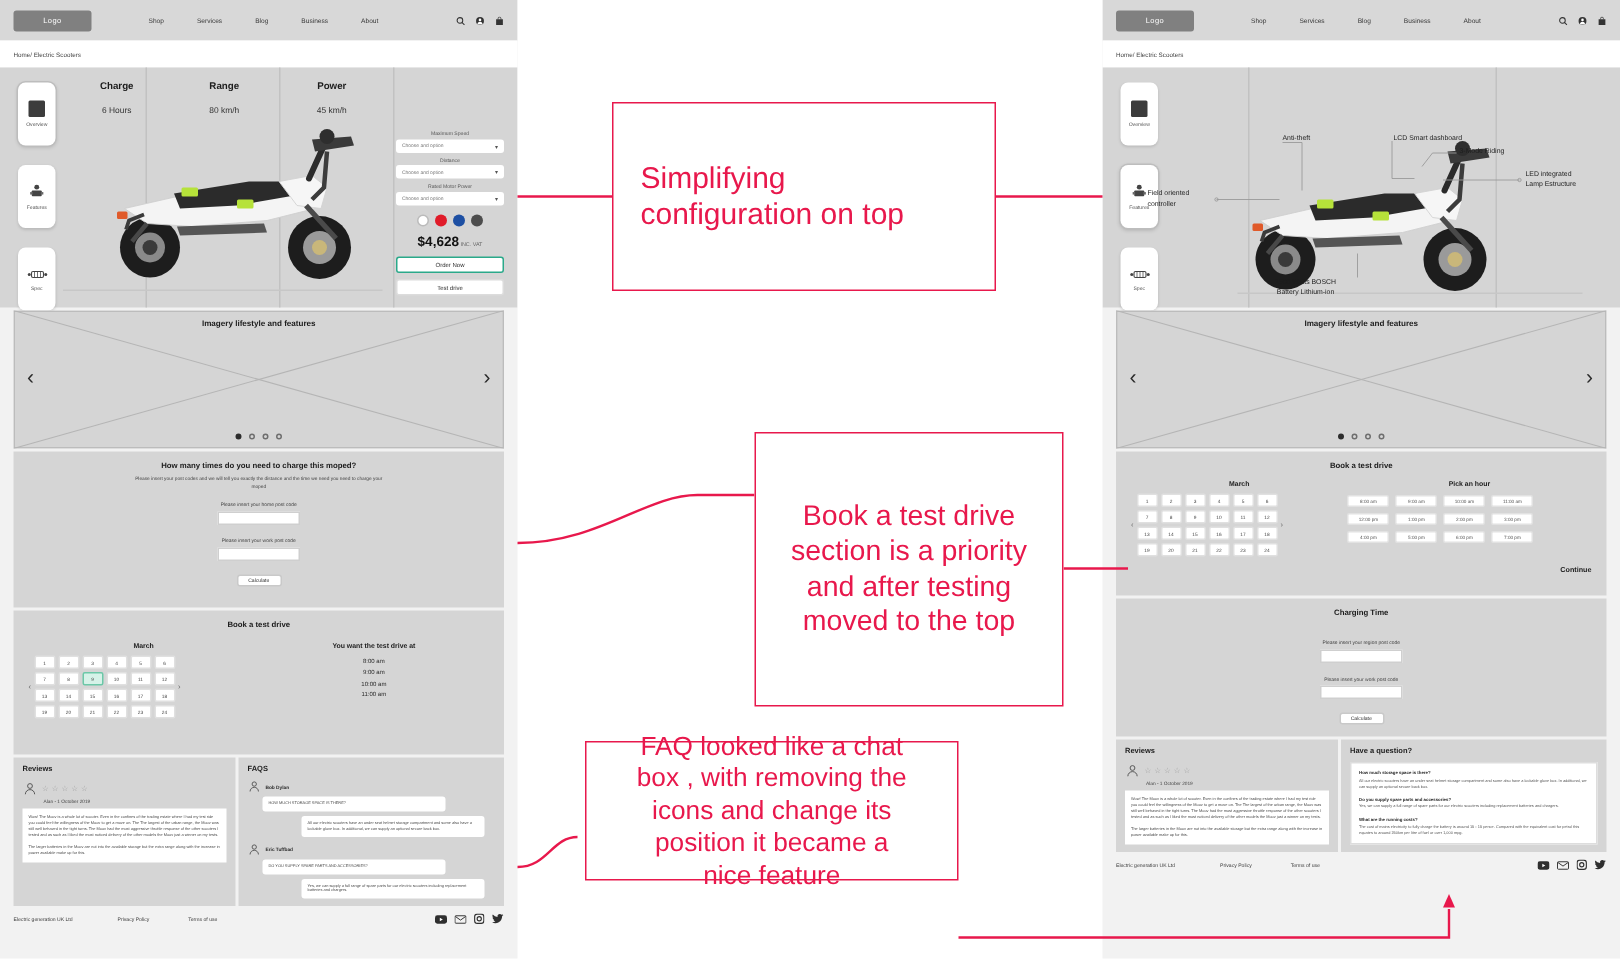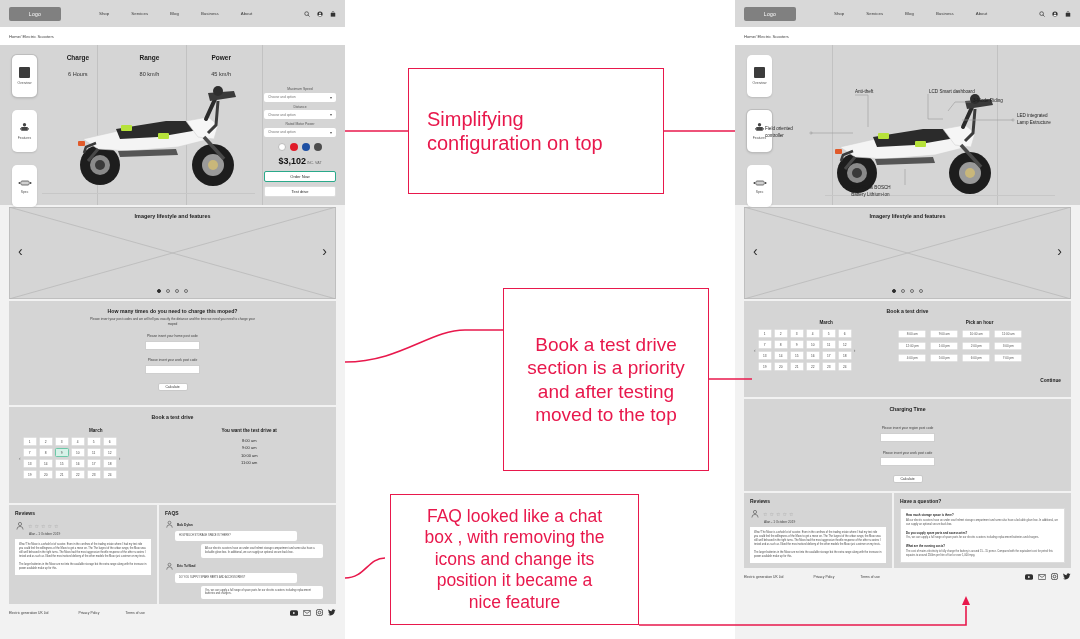--- a/index.html
+++ b/index.html
@@ -249,21 +249,21 @@
         <span>Choose and option</span>
         <span class="cv">▾</span>
       </div>
       <div class="swatches">
         <div class="sw" style="background:#fff;border:1px solid #bbb"></div>
         <div class="sw" style="background:#e01b29"></div>
         <div class="sw" style="background:#1d4fa3"></div>
         <div class="sw" style="background:#4d4d4d"></div>
       </div>
       <div class="price">
-        <span>$3,102</span><small>INC. VAT</small>
+        <span>$4,628</span><small>INC. VAT</small>
       </div>
       <div class="btn-primary">Order Now</div>
       <div class="btn-ghost">Test drive</div>
     </div>
   </div>
 
   <div class="imagery" style="margin:2px 9px 0">
     <svg class="xbox" viewBox="0 0 327 92" preserveAspectRatio="none">
       <rect x="0.5" y="0.5" width="326" height="91" fill="none" stroke="#b5b5b5" stroke-width="0.7"></rect>
       <line x1="0" y1="0" x2="327" y2="92" stroke="#b5b5b5" stroke-width="0.7"></line>
@@ -682,19 +682,19 @@
 configuration on top</span>
 </div>
 
 <div class="anno" style="left:503px;top:288px;width:206px;height:183px;padding:0 10px">
   <span style="font-size:19px;white-space:pre-line">Book a test drive
 section is a priority
 and after testing
 moved to the top</span>
 </div>
 
-<div class="anno" style="left:390px;top:494px;width:249px;height:131px;padding:0 8px">
+<div class="anno" style="left:390px;top:494px;width:249px;height:93px;padding:0 8px">
   <span style="font-size:17.5px;white-space:pre-line">FAQ looked like a chat
 box , with removing the
 icons and change its
 position it became a
 nice feature</span>
 </div>
 
 </body></html>

